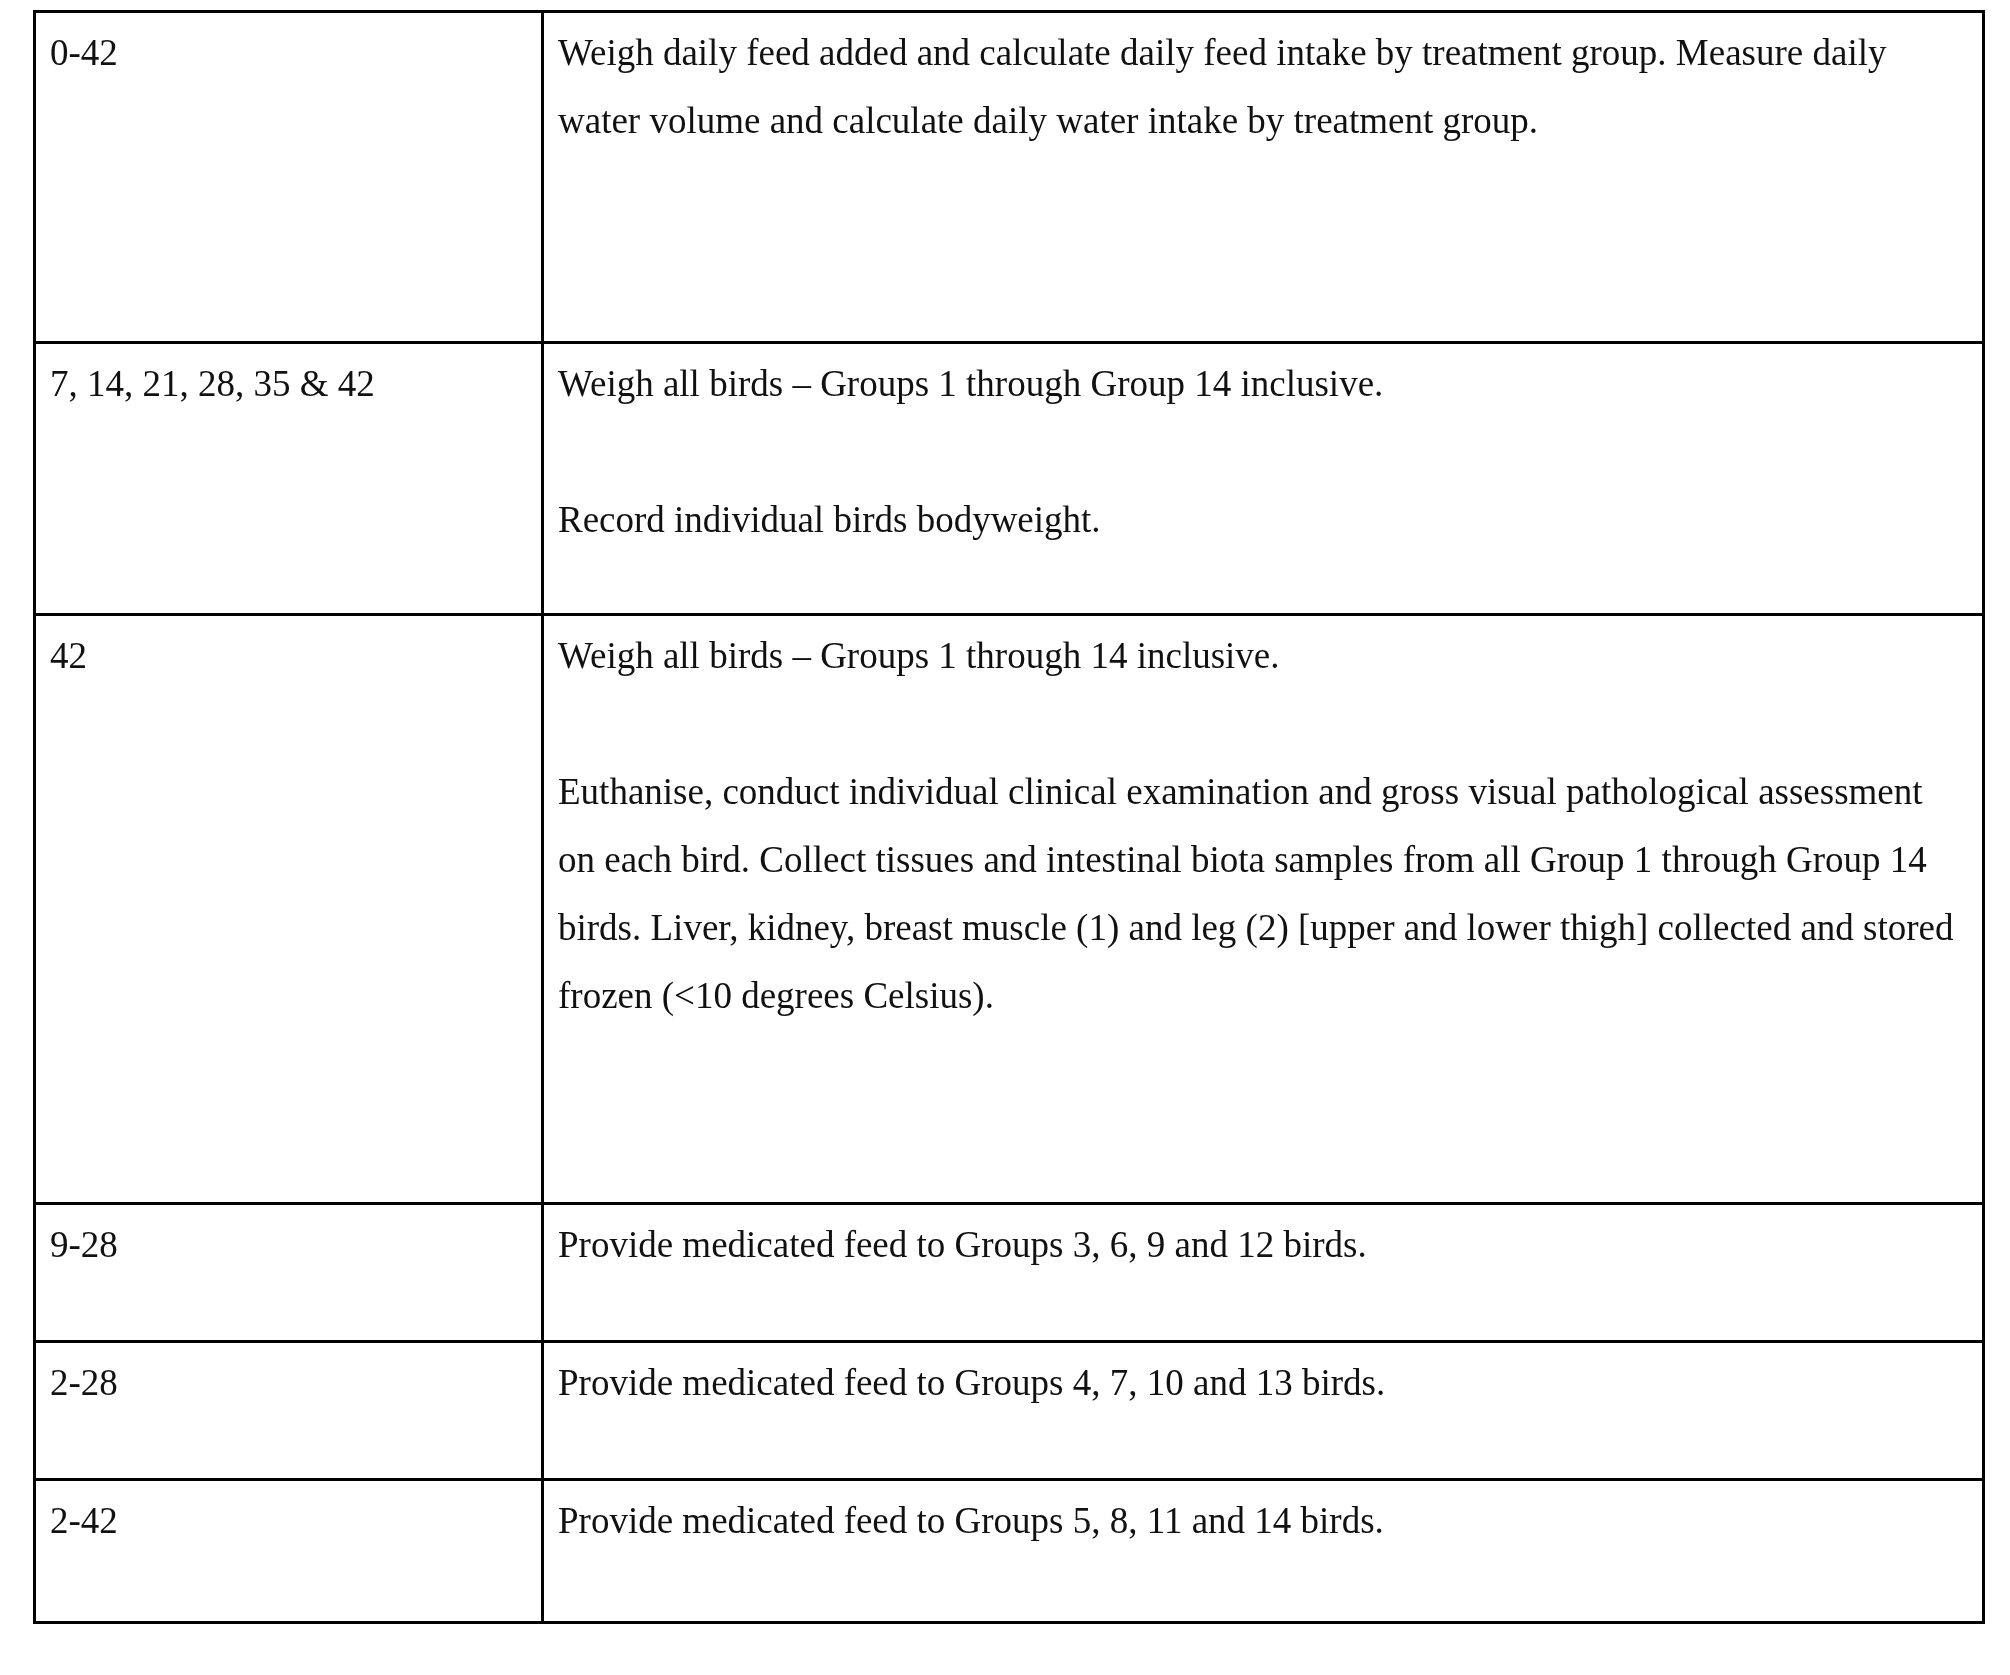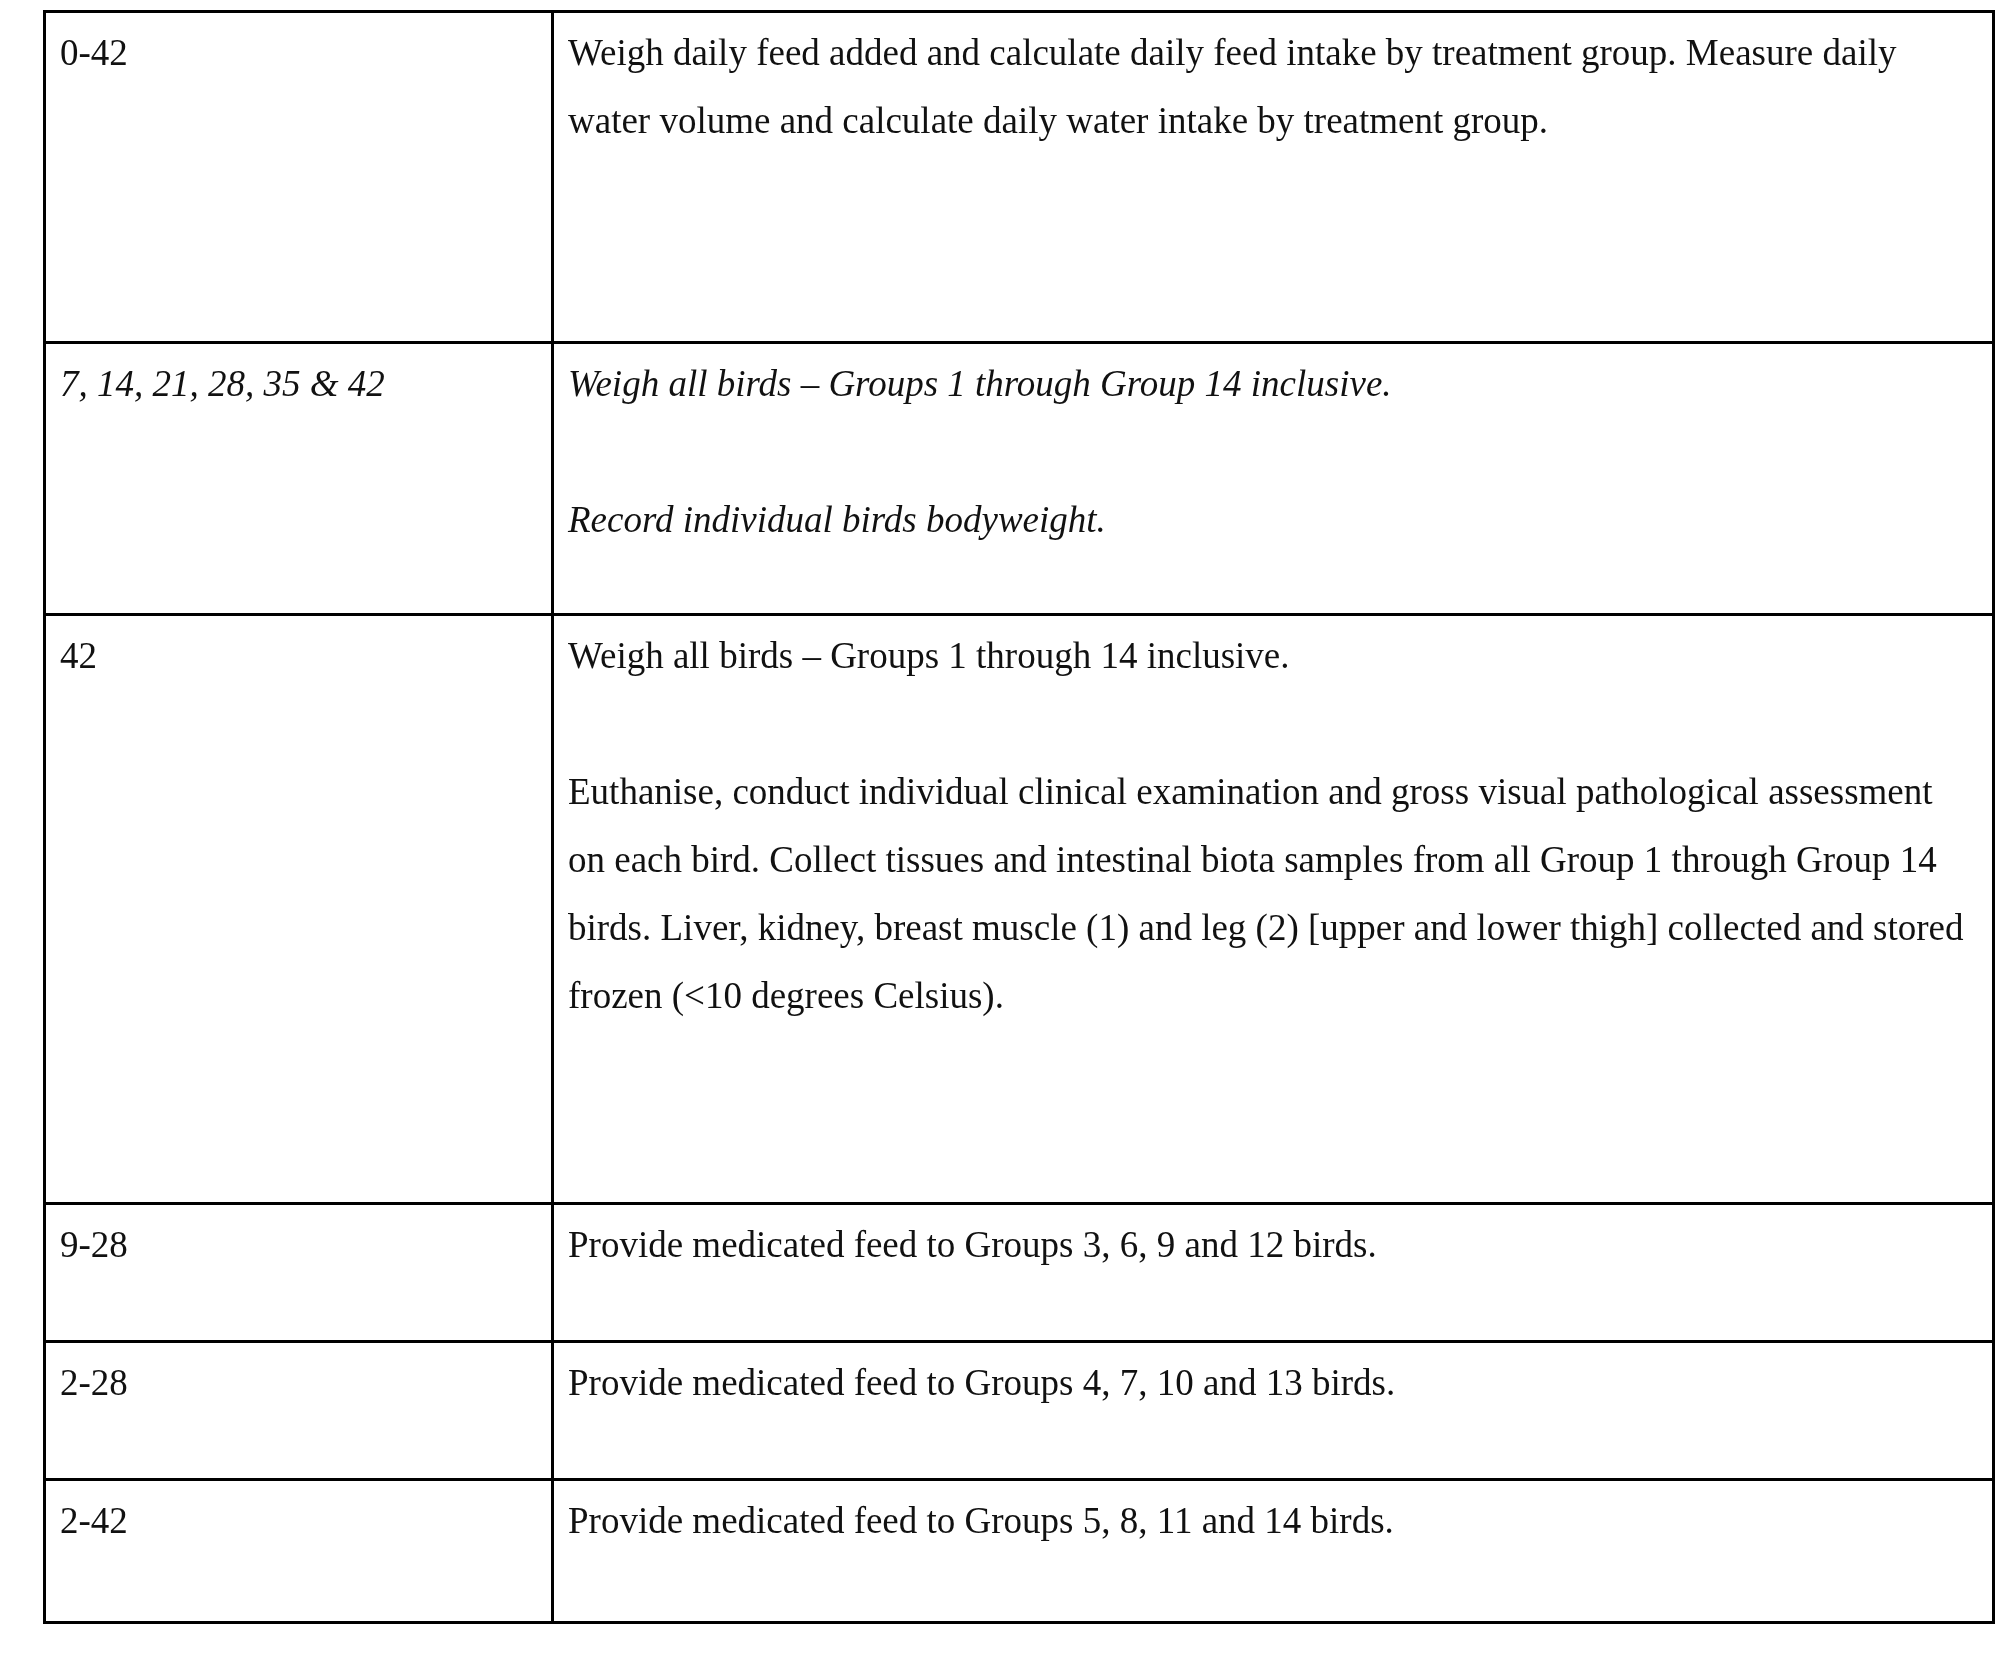--- a/index.html
+++ b/index.html
@@ -11,39 +11,39 @@
     position: relative;
     width: 2010px;
     height: 1675px;
     background: #ffffff;
     font-family: "Liberation Serif", serif;
     color: #111111;
   }
   table.schedule {
     border-collapse: collapse;
     position: absolute;
-    left: 43px;
+    left: 33px;
     top: 10px;
     width: 1952px;
     table-layout: fixed;
   }
   table.schedule td {
     border: 3px solid #000000;
     vertical-align: top;
     font-size: 37px;
     line-height: 68px;
     padding: 6px 26px 18px 14px;
     white-space: pre-line;
     word-wrap: break-word;
   }
   td.days-cell {
     width: 465px;
   }
   tr.row-1 { height: 331px; }
-  tr.row-2 { height: 272px; font-style: italic; }
+  tr.row-2 { height: 272px; }
   tr.row-3 { height: 589px; }
   tr.row-4 { height: 138px; }
   tr.row-5 { height: 138px; }
   tr.row-6 { height: 143px; padding-left: 24px; }
 </style>
 </head>
 <body>
 
 <div class="page">
   <table class="schedule">

